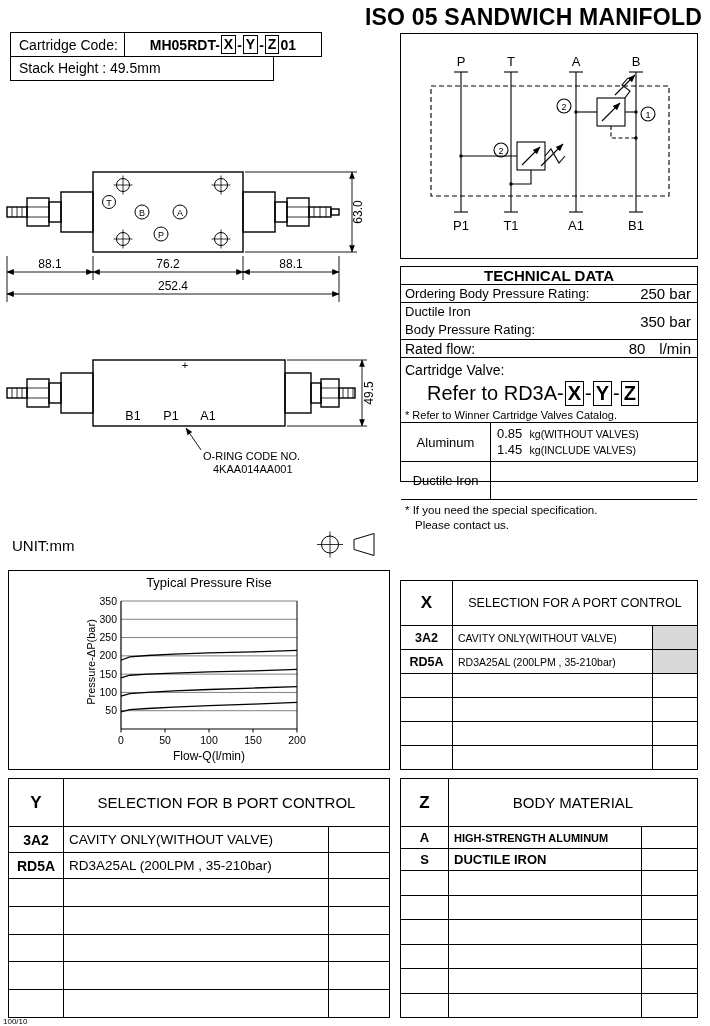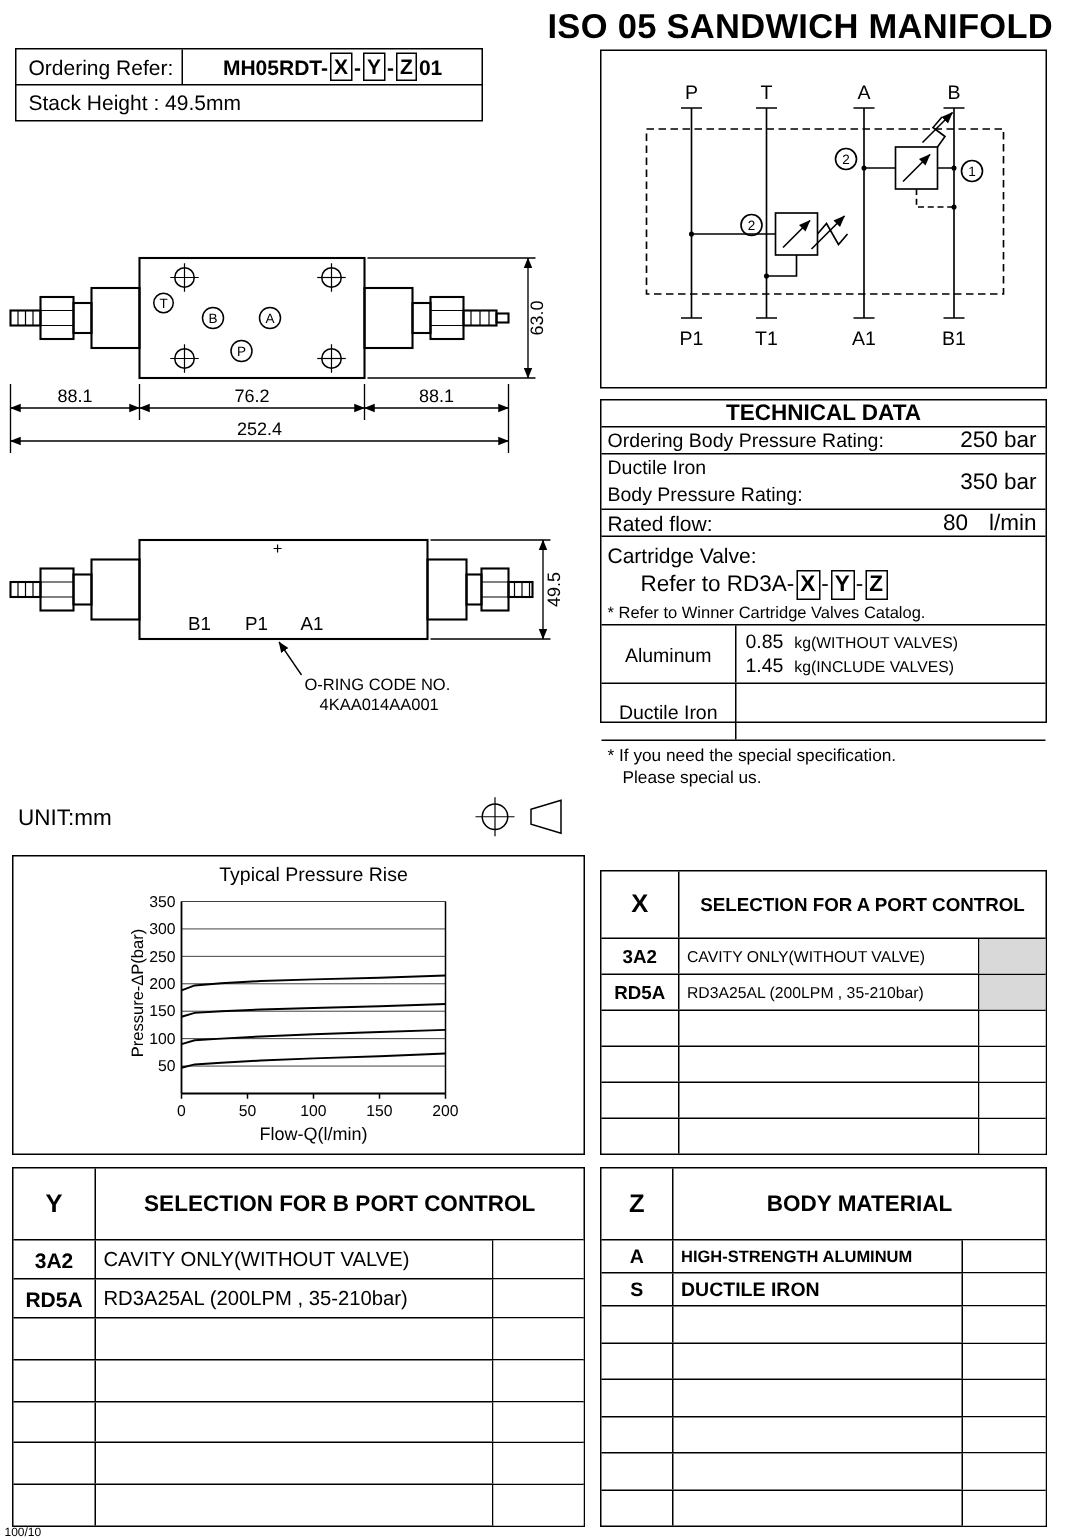--- a/index.html
+++ b/index.html
@@ -26,67 +26,67 @@
   .td-title{height:25px;border-bottom:1.6px solid #000;display:flex;align-items:center;justify-content:center;font-weight:bold;font-size:15px}
   .td-row{border-bottom:1.1px solid #000;display:flex;align-items:center;padding:0 6px 0 4px}
   .td-r1{height:26px}
   .td-r2{height:39px}
   .td-r3{height:26px;font-size:14px}
   .td-spacer{flex:1}
   .td-val{font-size:15px;white-space:nowrap}
   .td-2line{line-height:1.4}
   .td-cart{height:65px;border-bottom:1.1px solid #000;padding:3px 4px 0 4px;line-height:1.35}
   .td-cart .l1{font-size:14px}
-  .td-cart .l2{font-size:15px;padding-left:22px}
+  .td-cart .l2{font-size:20px;padding-left:22px}
   .td-cart .l3{font-size:11px;padding-top:1px}
   .tw-row{display:flex;border-bottom:1.1px solid #000;height:38.5px}
   .tw-mat{width:90px;border-right:1.1px solid #000;display:flex;align-items:center;justify-content:center;text-align:center;font-size:13px}
   .tw-vals{flex:1;display:flex;flex-direction:column;justify-content:center;padding-left:6px;line-height:1.25}
   .tw-vals .n{font-size:13px}
   .tw-vals .u{font-size:10.5px}
   .td-notes{flex:1;padding:3px 4px;font-size:11.5px;line-height:1.25}
   .td-notes .in{padding-left:10px}
 
   
   .sel{display:flex;flex-direction:column}
   .sel-h{display:flex;border-bottom:1.6px solid #000}
   .sel-h .codecell{display:flex;align-items:center;justify-content:center;font-weight:bold;font-size:17px;border-right:1.6px solid #000}
-  .sel-h .ttl{flex:1;display:flex;align-items:center;justify-content:center;font-weight:bold;text-align:left}
+  .sel-h .ttl{flex:1;display:flex;align-items:center;justify-content:center;font-weight:normal;text-align:left}
   .sel-r{display:flex;border-bottom:1px solid #000}
   .sel-r:last-child{border-bottom:none}
   .sel-r .codecell{display:flex;align-items:center;justify-content:center;font-weight:bold;border-right:1px solid #000}
   .sel-r .desc{flex:1;display:flex;align-items:center;padding-left:5px;border-right:1px solid #000;white-space:nowrap;overflow:hidden}
   .sel-r .endcell{background:#fff}
   .sel-r .shade{background:#d9d9d9}
   .sel-r.empty{flex:1}
 
   .unit-label{font-size:15px}
   .footer-text{font-size:8px}
 </style>
 </head>
 <body>
 
 <div id="page">
 
   <div class="abs page-title" style="top:4px;right:8px">ISO 05 SANDWICH MANIFOLD</div>
 
   <div class="abs box ord" style="left:10px;top:32px;width:312px;height:25px">
-    <span class="ord-label">Ordering Refer:</span>
+    <span class="ord-label">Cartridge Code:</span>
     <span class="ord-code">
         <span>MH05RDT-</span>
         <span class="boxed">X</span>
         <span>-</span>
         <span class="boxed">Y</span>
         <span>-</span>
         <span class="boxed">Z</span>
         <span>01</span>
       </span>
   </div>
 
-  <div class="abs box stack" style="left:10px;top:55.5px;width:312px;height:25px">
+  <div class="abs box stack" style="left:10px;top:55.5px;width:264px;height:25px">
     <span>Stack Height : 49.5mm</span>
   </div>
 
   <div class="abs box" style="left:400px;top:33px;width:298px;height:226px">
     <svg viewBox="0 0 295 223" width="295" height="223">
       <defs>
         <marker id="scharr" viewBox="0 0 10 10" refX="9.5" refY="5" markerWidth="7" markerHeight="7" orient="auto-start-reverse">
             <path d="M0,1 L10,5 L0,9 z" fill="#000"></path>
           </marker>
       </defs>
@@ -312,21 +312,21 @@
           <div><span class="n">0.85</span>&nbsp;&nbsp;<span class="u">kg(WITHOUT VALVES)</span></div>
           <div><span class="n">1.45</span>&nbsp;&nbsp;<span class="u">kg(INCLUDE VALVES)</span></div>
         </div>
       </div>
       <div class="tw-row">
         <div class="tw-mat">Ductile Iron</div>
       </div>
     </div>
     <div class="td-notes">
       <div>* If you need the special specification.</div>
-      <div class="in">Please special us.</div>
+      <div class="in">Please contact us.</div>
     </div>
   </div>
 
   <div class="abs unit-label" style="left:12px;top:537px">UNIT:mm</div>
   <svg class="abs" style="left:316px;top:531px" viewBox="0 0 64 27" width="64" height="27">
     <g stroke="#000" fill="none" stroke-width="1">
       <g>
         <circle cx="14" cy="13.5" r="8.5"></circle>
         <line x1="1" y1="13.5" x2="27" y2="13.5" stroke-width="0.8"></line>
         <line x1="14" y1="0.5" x2="14" y2="26.5" stroke-width="0.8"></line>

